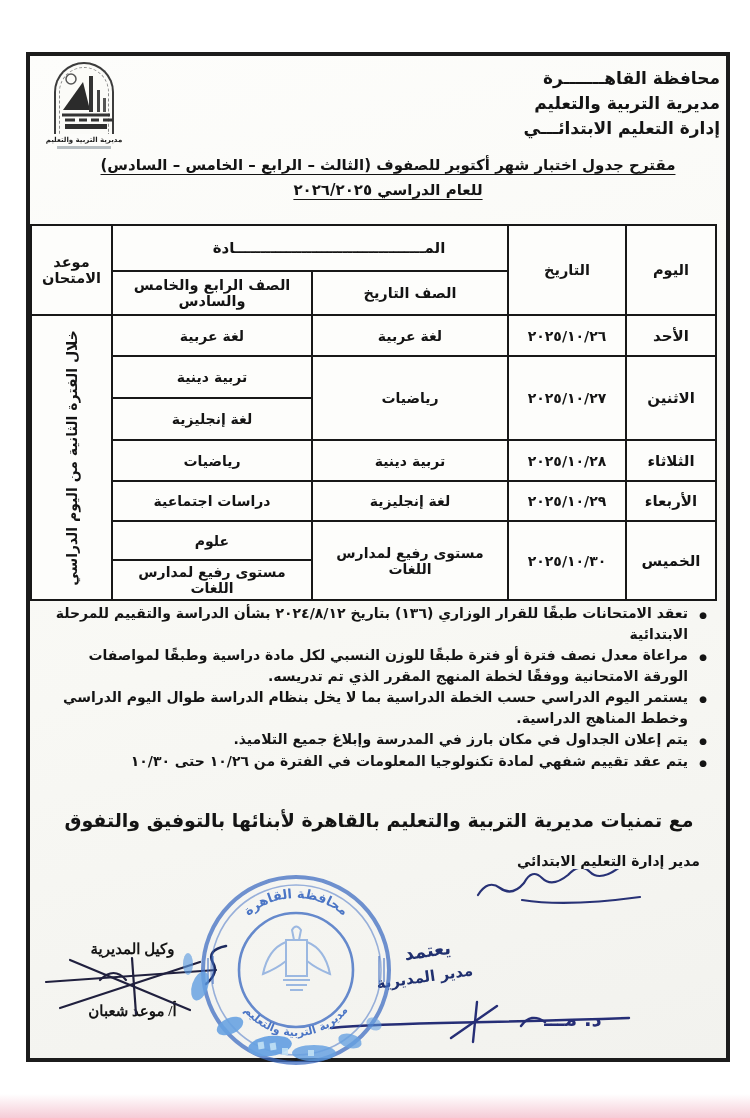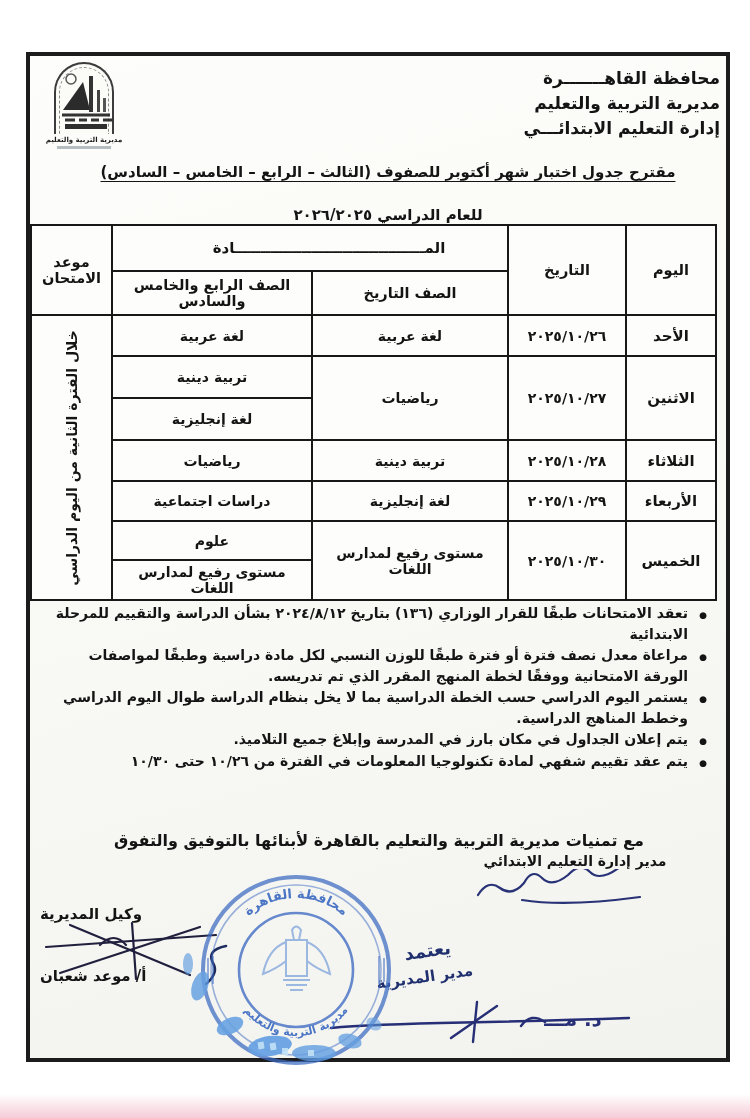--- a/index.html
+++ b/index.html
@@ -20,44 +20,44 @@
           border-radius:30px 30px 0 0; position:relative; background:#fbfbf8; }
   .arch::before { content:""; position:absolute; inset:3px 3px 0 3px; border:1px dashed #8a8a8a;
           border-bottom:none; border-radius:26px 26px 0 0; }
   .arch svg { position:absolute; left:3px; top:6px; }
   .logo-caption { font-size:7px; line-height:8px; margin-top:2px; color:#1c1c1c; white-space:nowrap; }
   .logo-bar { width:54px; height:3px; margin:2px auto 0; background:#9fa8ad; opacity:.75; }
   
   .hdr { position:absolute; right:6px; top:10px; font-size:17px; line-height:25px; }
   
   .title { position:absolute; left:40px; right:20px; top:100px; text-align:center; }
-  .title .t1 { font-size:15px; text-decoration:underline; text-underline-offset:4px;margin-top:7px; }
-  .title .t2 { font-size:15px; margin-top:25px; text-decoration:underline; text-underline-offset:4px; }
+  .title .t1 { font-size:15px; text-decoration:underline; text-underline-offset:4px; }
+  .title .t2 { font-size:15px; margin-top:7px; text-decoration:underline; text-underline-offset:4px; }
   
   table.sched { position:absolute; right:9px; top:168px; width:685px; border-collapse:collapse;
                 table-layout:fixed; }
   .sched th, .sched td { border:2.5px solid #181818; text-align:center; vertical-align:middle;
                 padding:0 2px; font-weight:700; font-size:14px; background:#fdfdfb; }
   .sched th { font-size:14.5px; }
   .sched .subj-head { font-size:15px;padding-left:40px; }
   .sched .day-cell { font-size:15px; }
   .vcell { position:relative; }
   .vtext { position:absolute; top:50%; left:50%; transform:translate(-50%,-50%) rotate(-90deg);
            white-space:nowrap; font-size:14px; }
   
   .notes { position:absolute; top:547px; right:14px; left:10px; list-style:none; }
   .notes li { position:relative; padding-right:24px; text-align:right; font-size:14px;
               line-height:20.5px; margin-bottom:1px; }
   .notes li::before { content:"●"; position:absolute; right:5px; top:2px; font-size:9px; }
   
-  .closing { position:absolute; top:753px; left:2px; right:0; text-align:center; font-size:16px;margin-top:22px; }
-  .sig-director { position:absolute; top:797px; left:420px; width:250px; text-align:center; font-size:14px; }
+  .closing { position:absolute; top:753px; left:2px; right:0; text-align:center; font-size:19px; }
+  .sig-director { position:absolute; top:797px; left:420px; width:250px; font-size:14px; }
   .sig-director .name { margin-top:2px; font-size:14.5px; }
   .sig-director svg { display:block; margin:0 auto; }
-  .sig-deputy { position:absolute; top:849px; left:10px; width:185px; text-align:left; font-size:15px; }
+  .sig-deputy { position:absolute; top:884px; left:10px; width:185px; text-align:center; font-size:15px;font-family:Liberation Serif, serif; }
   .sig-deputy .name { margin-top:44px; }
   .scribble { position:absolute; left:0; top:12px; }
   .ain-mark { position:absolute; left:162px; top:884px; }
   
   .appr1 { position:absolute; left:374px; top:884px; transform:rotate(-8deg);
            font-size:18px; color:#20306f; }
   .appr2 { position:absolute; left:346px; top:912px; transform:rotate(-8deg);
            font-size:15px; color:#20306f; }
   .appr-svg { position:absolute; left:295px; top:936px; }
   .appr-svg text { font-family:"DejaVu Sans", sans-serif; font-weight:700; }

